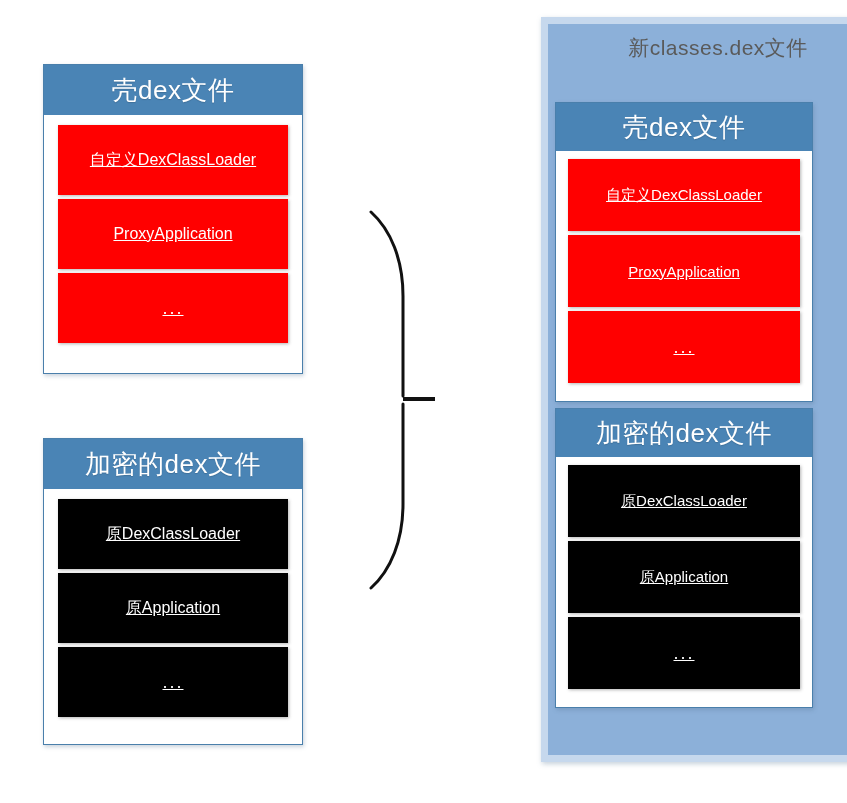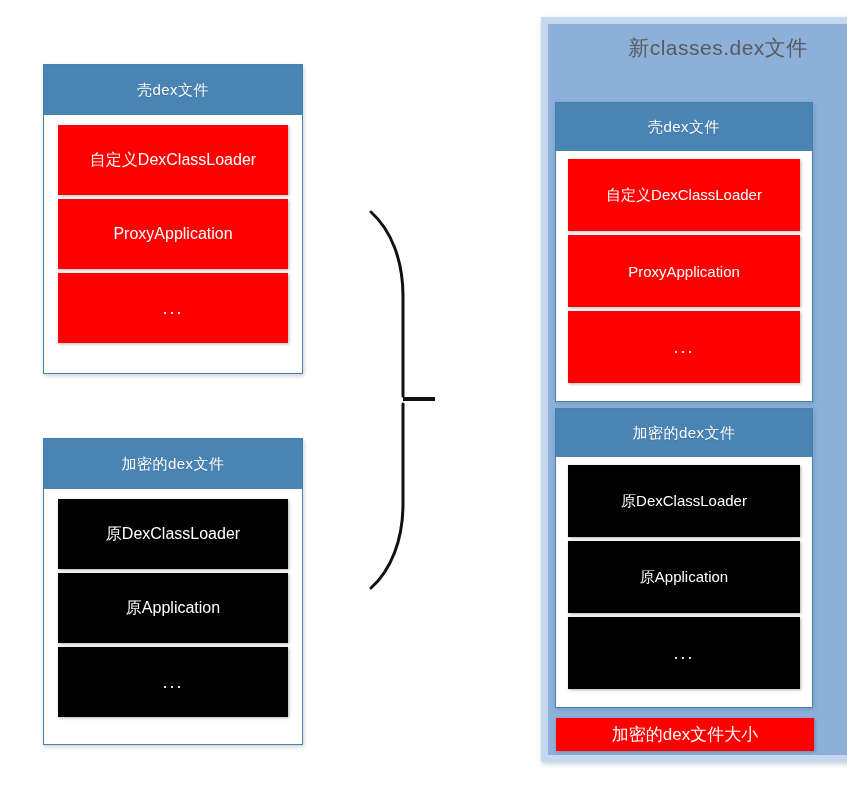--- a/index.html
+++ b/index.html
@@ -24,21 +24,21 @@
     position: absolute;
     background: #ffffff;
     border: 1px solid #4a7fab;
     box-sizing: border-box;
     box-shadow: 1px 2px 4px rgba(80,110,140,0.30);
   }
   .panel-header {
     background: #4a84b5;
     color: #ffffff;
     text-align: center;
-    font-size: 15px;
+    font-size: 26px;
     letter-spacing: 0.5px;
     display: flex;
     align-items: center;
     justify-content: center;
     box-sizing: border-box;
     text-shadow: 0 1px 1px rgba(0,0,0,0.15);
   }
   .panel-body {
     position: absolute;
     left: 0;
@@ -50,20 +50,21 @@
   
   .block {
     color: #ffffff;
     display: flex;
     align-items: center;
     justify-content: center;
     box-sizing: border-box;
     font-size: 16px;
     margin-bottom: 4px;
     box-shadow: 1px 1px 3px rgba(90,90,90,0.45);
+    text-decoration: underline;
   }
   .block:last-child { margin-bottom: 0; }
   .block.red  { background: #ff0000; }
   .block.gray { background: #000000; }
   .block.ellipsis { font-size: 18px; letter-spacing: 2px; }
 
   
   #composite-panel {
     position: absolute;
     box-sizing: border-box;
@@ -164,17 +165,16 @@
 
     <div class="panel" style="left:7px; top:384px; width:258px; height:300px;">
       <div class="panel-header" style="height:48px;">加密的dex文件</div>
       <div class="panel-body" style="top:48px; bottom:0; padding:8px 12px 12px 12px;">
         <div class="block gray" style="height:72px; font-size:15px;">原DexClassLoader</div>
         <div class="block gray" style="height:72px; font-size:15px;">原Application</div>
         <div class="block gray ellipsis" style="height:72px;">...</div>
       </div>
     </div>
 
-    <div id="size-bar" style="left:8px; top:694px; width:258px; height:33px;">加密的dex文件大小</div>
   </div>
 
 
 </div>
 
 </body></html>

